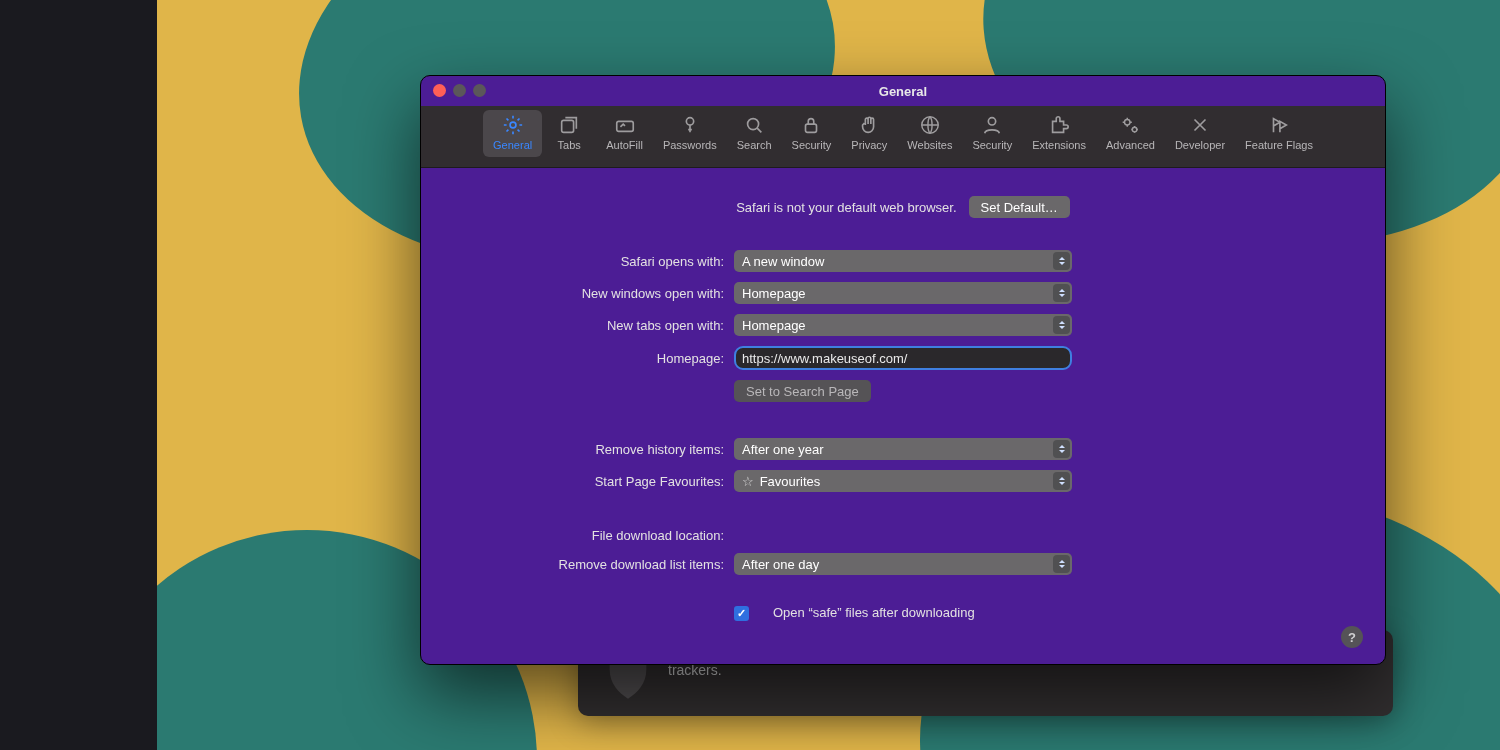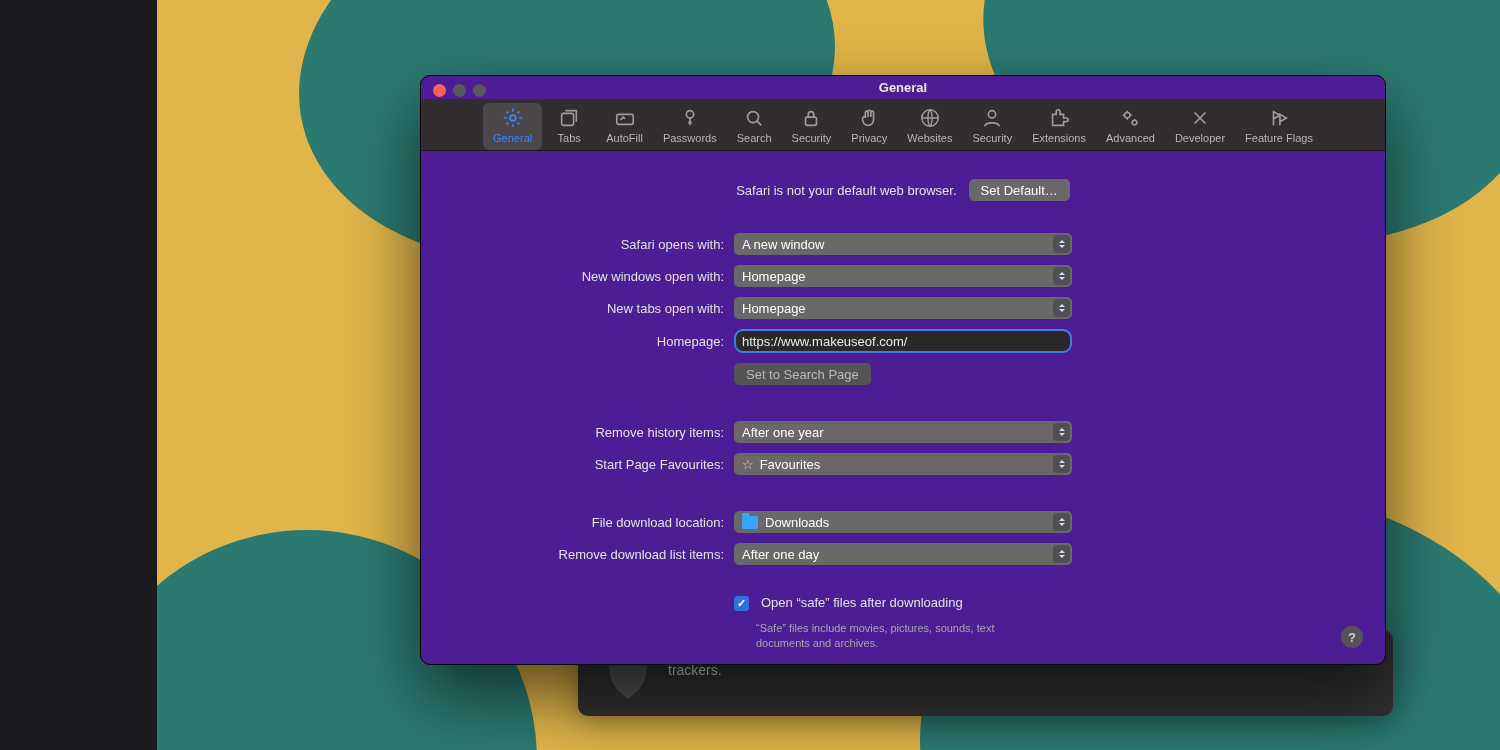--- a/index.html
+++ b/index.html
@@ -87,21 +87,21 @@
   .select .folder::before{content:"";position:absolute;left:0;top:-3px;width:7px;height:3px;background:#3aa5ff;border-radius:1px 1px 0 0;}
 
   .txtinput {
     height:24px; width:100%; background:#2a282b; border:2px solid #3f7fe0; border-radius:9px;
     color:#e9e9e9; padding:0 6px; font-size:13px; outline:none;
   }
 
   .under-btn-row { grid-column:2; }
   .under-btn { background:#555356; color:#b9b7b9; border:none; border-radius:5px; padding:3px 12px; font-size:13px; height:22px; }
 
-  .check-row { grid-column:2/4; display:flex; align-items:flex-start; gap:12px; }
+  .check-row { grid-column:2/4; display:flex; align-items:flex-start; gap:24px; }
   .chk { width:15px; height:15px; border-radius:3px; background:#2f6fe0; display:flex; align-items:center; justify-content:center; color:#fff; font-size:11px; flex:0 0 auto; margin-top:1px;}
   .chk::after{content:"✓"; font-weight:700;}
   .desc { grid-column:2/4; font-size:11px; color:#a9a7a9; padding-left:22px; max-width:300px; line-height:1.3; }
 
   .help {
     position:absolute; right:22px; bottom:16px; width:22px; height:22px; border-radius:50%;
     background:#555357; color:#cfcfd1; display:flex; align-items:center; justify-content:center; font-size:13px; font-weight:600;
   }
 </style>
 </head>
@@ -285,45 +285,37 @@
           <div class="select">
             <span class="star">☆</span>
             <span>Favourites</span>
             <span class="chev"></span>
           </div>
         </div>
 
         <div class="spacer-row"></div>
 
         <div class="lbl">File download location:</div>
-        <div class="ctl">
-          <div class="select">
-            <span class="folder"></span>
-            <span>Downloads</span>
-            <span class="chev"></span>
-          </div>
-        </div>
 
         <div class="lbl">Remove download list items:</div>
         <div class="ctl">
           <div class="select">
             <span>After one day</span>
             <span class="chev"></span>
           </div>
         </div>
 
         <div class="spacer-row" style="height:10px"></div>
 
         <div class="lbl"></div>
         <div class="check-row">
           <div class="chk"></div>
           <span>Open “safe” files after downloading</span>
         </div>
         <div class="lbl"></div>
-        <div class="desc">“Safe” files include movies, pictures, sounds, text documents and archives.</div>
 
       </div>
 
       <div class="help">
         <span>?</span>
       </div>
     </div>
   </div>
 </div>
 

